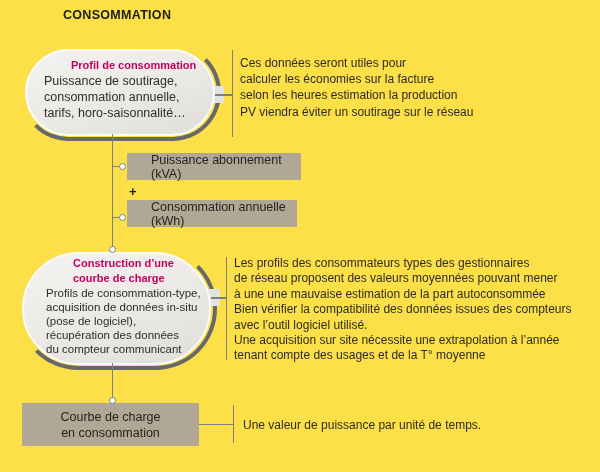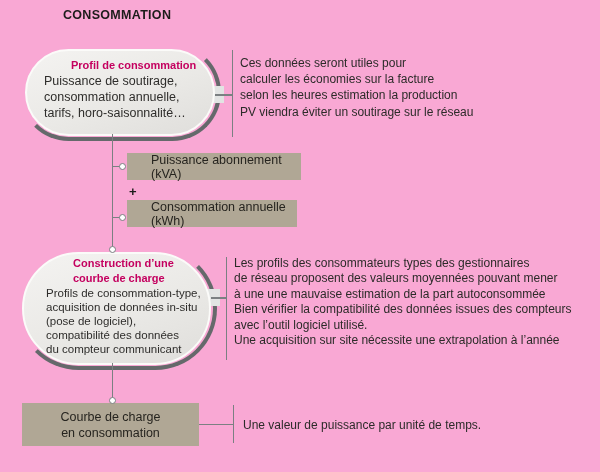--- a/index.html
+++ b/index.html
@@ -1,18 +1,18 @@
 <!DOCTYPE html>
 <html><head>
 <meta charset="utf-8">
 <style>
   html,body { margin:0; padding:0; }
   .canvas {
     position:relative; width:600px; height:472px;
-    background:#f9a8d4; overflow:hidden;
+    background:#fde047; overflow:hidden;
     font-family:"Liberation Sans", sans-serif;
     color:#2c2b29;
   }
   .title {
     position:absolute; left:63px; top:8px;
     font-size:12.5px; font-weight:bold; letter-spacing:0.3px; color:#1c1c1a;
   }
   
   .pill {
     position:absolute; box-sizing:border-box; border-radius:999px;
@@ -97,33 +97,34 @@
 
   <div class="arc" style="left:17px;top:247px;width:200px;height:123px;"></div>
   <div class="gap" style="left:207px;top:289px;width:13px;height:17px;"></div>
   <div class="pill" style="left:22px;top:252px;width:189px;height:113px;"></div>
   <div class="pill-text" style="left:46px;top:256px;">
     <div class="pill-heading tight">Construction d’une</div>
     <div class="pill-heading tight">courbe de charge</div>
     <div class="pill-line small">Profils de consommation-type,</div>
     <div class="pill-line small">acquisition de données in-situ</div>
     <div class="pill-line small">(pose de logiciel),</div>
-    <div class="pill-line small">compatibilité des données</div>
+    <div class="pill-line small">récupération des données</div>
     <div class="pill-line small">du compteur communicant</div>
   </div>
 
   <div class="hline" style="left:211px;top:297px;width:15px;"></div>
   <div class="vline" style="left:225.5px;top:257px;height:103px;"></div>
   <div class="note dense" style="left:234px;top:256px;">
     <div class="ln">Les profils des consommateurs types des gestionnaires</div>
     <div class="ln">de réseau proposent des valeurs moyennées pouvant mener</div>
     <div class="ln">à une une mauvaise estimation de la part autoconsommée</div>
     <div class="ln">Bien vérifier la compatibilité des données issues des compteurs</div>
     <div class="ln">avec l’outil logiciel utilisé.</div>
     <div class="ln">Une acquisition sur site nécessite une extrapolation à l’année</div>
+    <div class="ln">tenant compte des usages et de la T° moyenne</div>
   </div>
 
   <div class="vline" style="left:111.5px;top:363px;height:36px;"></div>
   <div class="dot" style="left:108.5px;top:396.5px;"></div>
 
   <div class="tag centered" style="left:22px;top:403px;width:177px;height:43px;">
     <div>Courbe de charge</div>
     <div>en consommation</div>
   </div>
 

